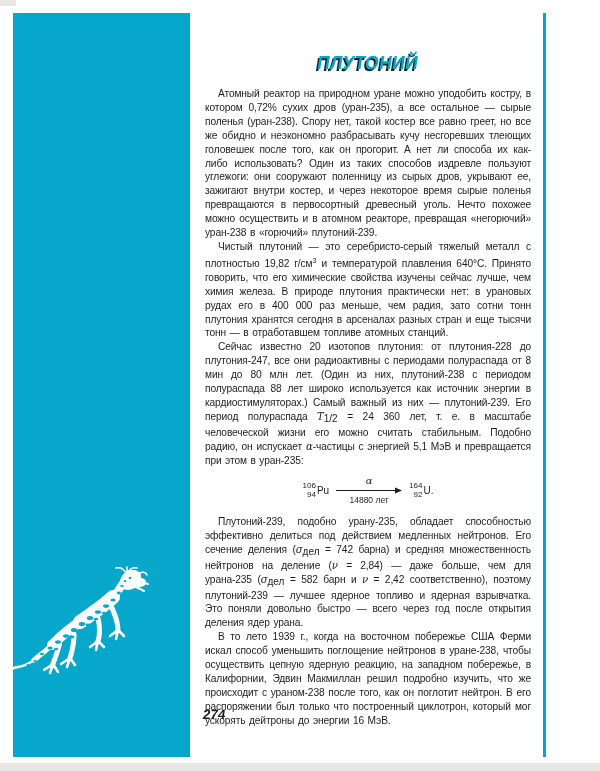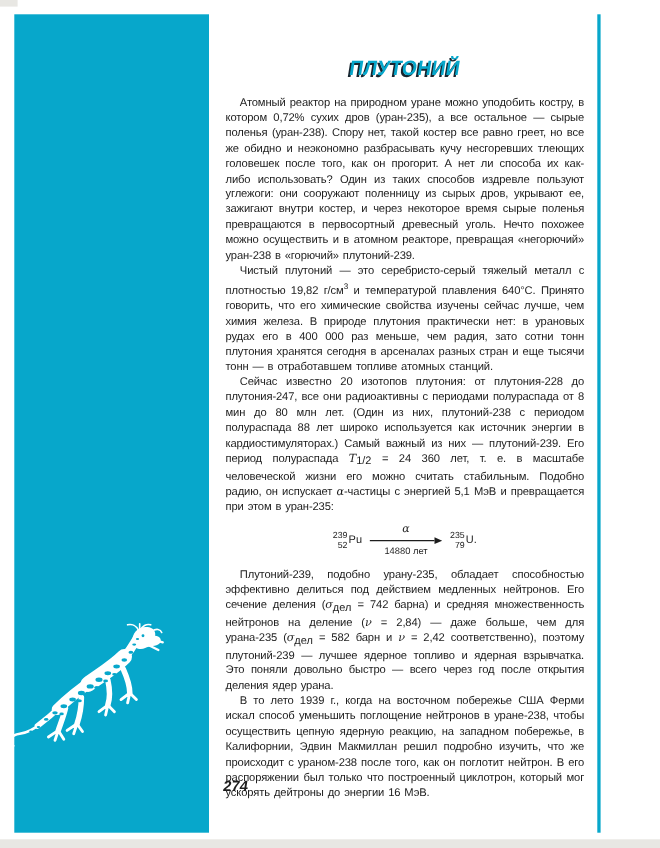--- a/index.html
+++ b/index.html
@@ -125,37 +125,37 @@
 
     <div id="paras-before">
         <p class="body-par"><span>Атомный реактор на природном уране можно уподобить костру, в котором 0,72% сухих дров (уран-235), а все остальное — сырые поленья (уран-238). Спору нет, такой костер все равно греет, но все же обидно и неэкономно разбрасывать кучу несгоревших тлеющих головешек после того, как он прогорит. А нет ли способа их как-либо использовать? Один из таких способов издревле пользуют углежоги: они сооружают поленницу из сырых дров, укрывают ее, зажигают внутри костер, и через некоторое время сырые поленья превращаются в первосортный древесный уголь. Нечто похожее можно осуществить и в атомном реакторе, превращая «негорючий» уран-238 в «горючий» плутоний-239.</span></p>
         <p class="body-par"><span>Чистый плутоний — это серебристо-серый тяжелый металл с плотностью 19,82 г/см</span><span class="seg-sup">3</span><span> и температурой плавления 640°C. Принято говорить, что его химические свойства изучены сейчас лучше, чем химия железа. В природе плутония практически нет: в урановых рудах его в 400 000 раз меньше, чем радия, зато сотни тонн плутония хранятся сегодня в арсеналах разных стран и еще тысячи тонн — в отработавшем топливе атомных станций.</span></p>
         <p class="body-par"><span>Сейчас известно 20 изотопов плутония: от плутония-228 до плутония-247, все они радиоактивны с периодами полураспада от 8 мин до 80 млн лет. (Один из них, плутоний-238 с периодом полураспада 88 лет широко используется как источник энергии в кардиостимуляторах.) Самый важный из них — плутоний-239. Его период полураспада </span><span class="math">T</span><span class="seg-sub">1/2</span><span> = 24 360 лет, т. е. в масштабе человеческой жизни его можно считать стабильным. Подобно радию, он испускает </span><span class="math">α</span><span>-частицы с энергией 5,1 МэВ и превращается при этом в уран-235:</span></p>
       </div>
 
     <div class="equation">
       <span class="nuclide">
         <span class="prescripts">
-          <span>239</span>
-          <span>52</span>
+          <span>106</span>
+          <span>94</span>
         </span>
         <span class="elem-symbol">Pu</span>
       </span>
       <span class="arrow-assembly">
         <span class="arrow-top math">α</span>
         <svg width="66" height="7" viewBox="0 0 66 7">
           <line x1="0" y1="3.5" x2="59" y2="3.5" stroke="#1d1d1d" stroke-width="1"></line>
           <path d="M59,0.5 L66,3.5 L59,6.5 Z" fill="#1d1d1d"></path>
         </svg>
         <span class="arrow-bottom">14880 лет</span>
       </span>
       <span class="nuclide">
         <span class="prescripts">
-          <span>235</span>
-          <span>79</span>
+          <span>164</span>
+          <span>92</span>
         </span>
         <span class="elem-symbol">U.</span>
       </span>
     </div>
 
     <div id="paras-after">
         <p class="body-par"><span>Плутоний-239, подобно урану-235, обладает способностью эффективно делиться под действием медленных нейтронов. Его сечение деления (</span><span class="math">σ</span><span class="seg-sub">дел</span><span> = 742 барна) и средняя множественность нейтронов на деление (</span><span class="math">ν</span><span> = 2,84) — даже больше, чем для урана-235 (</span><span class="math">σ</span><span class="seg-sub">дел</span><span> = 582 барн и </span><span class="math">ν</span><span> = 2,42 соответственно), поэтому плутоний-239 — лучшее ядерное топливо и ядерная взрывчатка. Это поняли довольно быстро — всего через год после открытия деления ядер урана.</span></p>
         <p class="body-par"><span>В то лето 1939 г., когда на восточном побережье США Ферми искал способ уменьшить поглощение нейтронов в уране-238, чтобы осуществить цепную ядерную реакцию, на западном побережье, в Калифорнии, Эдвин Макмиллан решил подробно изучить, что же происходит с ураном-238 после того, как он поглотит нейтрон. В его распоряжении был только что построенный циклотрон, который мог ускорять дейтроны до энергии 16 МэВ.</span></p>
       </div>
   </div>

